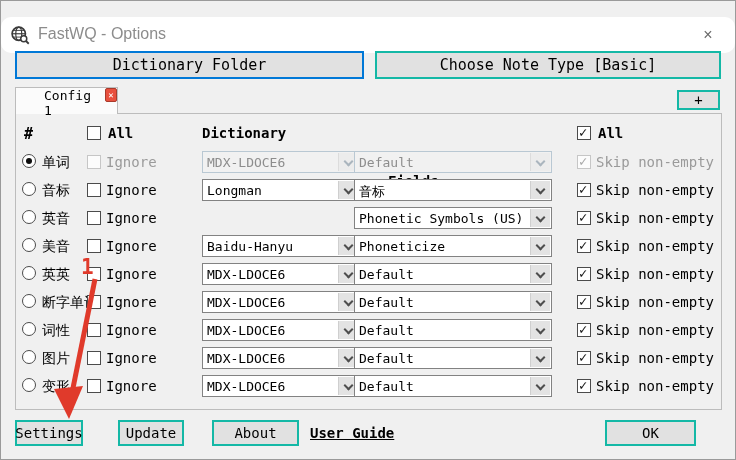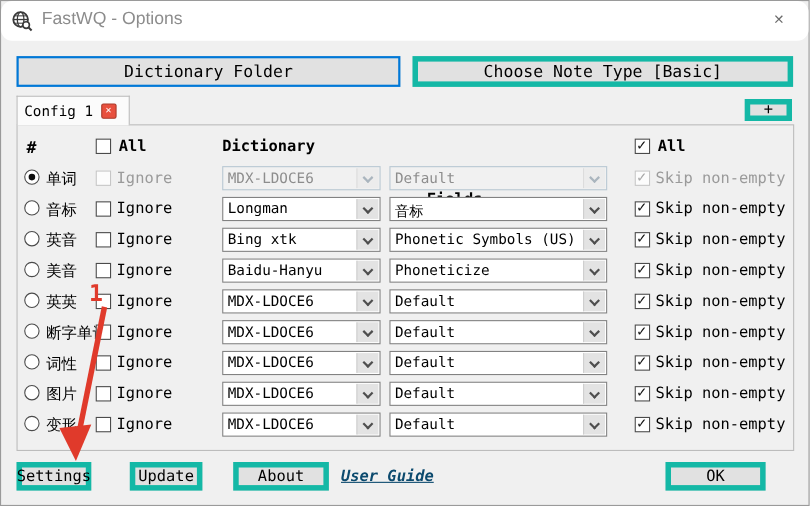--- a/index.html
+++ b/index.html
@@ -6,30 +6,30 @@
   html,body { width:736px; height:460px; }
   body {
     position: relative;
     background: #f0f0f0;
     font-family: "DejaVu Sans Mono", "Liberation Mono", monospace;
     border: 1px solid #9a9a9a;
     overflow: hidden;
     color:#000;
   }
   
-  .titlebar { position:absolute; left:0; top:0; width:734px; height:36px; background:#ffffff;border-radius:10px; }
+  .titlebar { position:absolute; left:0; top:16px; width:734px; height:36px; background:#ffffff;border-radius:10px; }
   .app-icon { position:absolute; left:9px; top:8px; width:20px; height:20px; }
   .title-text { position:absolute; left:37px; top:8px; font-family:"Liberation Sans",sans-serif; font-size:16px; color:#8c8c8c; }
   .close-btn { position:absolute; right:12px; top:6px; width:30px; height:24px; text-align:center; line-height:24px; color:#6b6b6b; font-size:16px; font-family:"Liberation Sans",sans-serif; cursor:default; }
   
-  .btn { position:absolute; background:#e1e1e1; border:5px solid #14b8a6; display:flex; align-items:center; justify-content:center; font-size:15px; font-family:inherit; }
+  .btn { position:absolute; background:#e1e1e1; border:2px solid #14b8a6; display:flex; align-items:center; justify-content:center; font-size:15px; font-family:inherit; }
   #btn-dict { left:14px; top:50px; width:349px; height:28px; border:2px solid #0078d7; }
   #btn-note { left:374px; top:50px; width:346px; height:28px; }
   
-  .tab { position:absolute; left:14px; top:86px; width:103px; height:27px; background:#fbfbfb; border:1px solid #bcbcbc; border-bottom:none; z-index:2; display:flex; align-items:center; padding-left:6px; font-size:13px; }
+  .tab { position:absolute; left:14px; top:86px; width:103px; height:27px; background:#fbfbfb; border:1px solid #bcbcbc; border-bottom:none; z-index:2; display:flex; align-items:flex-start; padding-left:28px; font-size:13px; }
   .tab-close { margin-left:7px; width:14px; height:14px; background:#e8503e; border:1px solid #a93a2b; border-radius:2px; color:#fff; font-size:9px; line-height:12px; text-align:center; font-weight:bold; }
   #btn-plus { left:676px; top:89px; width:43px; height:20px; font-size:14px; }
   
   .frame { position:absolute; left:14px; top:112px; width:707px; height:297px; border:1px solid #bcbcbc; z-index:1; }
   .hdr { position:absolute; left:0; top:9px; width:100%; height:22px; font-weight:bold; }
   .hdr span { position:absolute; top:2px; font-size:14px; }
   .row { position:absolute; left:0; width:100%; height:26px;text-align:right; }
   .lbl { position:absolute; top:4px; font-size:14px; white-space:nowrap; }
   .gray { color:#9a9a9a; }
   
@@ -41,21 +41,21 @@
   .radio.on::after { content:""; position:absolute; left:3px; top:3px; width:6px; height:6px; border-radius:50%; background:#0d0d0d; }
   
   .combo { position:absolute; top:1px; height:22px; background:#fff; border:1px solid #828282; }
   .combo .txt { position:absolute; left:4px; top:3px; font-size:13px; white-space:nowrap; }
   .combo .arrow { position:absolute; right:1px; top:1px; bottom:1px; width:20px; background:#e3e3e3; border-left:1px solid #cfcfcf; }
   .chev { position:absolute; left:6px; top:5px; width:7px; height:7px; border-right:2px solid #4e4e4e; border-bottom:2px solid #4e4e4e; transform:rotate(45deg); }
   .combo.dis { background:#f1f1f1; border-color:#b9c8d3; }
   .combo.dis .txt { color:#8d8d8d; }
   .combo.dis .arrow { background:#ececec; border-left-color:#dcdcdc; }
   .combo.dis .chev { border-color:#aab5be; }
-  .d1 { left:186px; width:144px; }
+  .d1 { left:186px; width:158px; }
   .d2 { left:338px; width:198px; }
   .c-ig { left:71px; top:5px; }
   .c-sk { left:561px; top:5px; }
   .l-ig { left:90px; }
   .l-sk { left:580px; }
   .l-zh { left:26px; }
   
   .f-btn { height:26px; top:419px; font-size:14px; }
   #btn-settings { left:14px; width:68px; }
   #btn-update { left:117px; width:66px; }
@@ -143,26 +143,20 @@
     </div>
     <span class="cb sk-cb c-sk checked"></span>
     <span class="lbl l-sk dimmable">Skip non-empty</span>
   </div>
 
   <div class="row" style="top:92px">
     <span class="radio"></span>
     <span class="lbl l-zh">英音</span>
     <span class="cb ig-cb c-ig"></span>
     <span class="lbl l-ig dimmable">Ignore</span>
-    <div class="combo d1">
-      <span class="txt">Bing xtk</span>
-      <span class="arrow">
-          <span class="chev"></span>
-        </span>
-    </div>
     <div class="combo d2">
       <span class="txt">Phonetic Symbols (US)</span>
       <span class="arrow">
           <span class="chev"></span>
         </span>
     </div>
     <span class="cb sk-cb c-sk checked"></span>
     <span class="lbl l-sk dimmable">Skip non-empty</span>
   </div>
 
@@ -289,20 +283,20 @@
         </span>
     </div>
     <span class="cb sk-cb c-sk checked"></span>
     <span class="lbl l-sk dimmable">Skip non-empty</span>
   </div>
 </div>
 
 <div class="btn f-btn" id="btn-settings">Settings</div>
 <div class="btn f-btn" id="btn-update">Update</div>
 <div class="btn f-btn" id="btn-about">About</div>
-<span class="link" id="link-guide" style="color: #0c4a6e; font-style: italic;">User Guide</span>
+<span class="link" id="link-guide" style="color: #000000;">User Guide</span>
 <div class="btn f-btn" id="btn-ok">OK</div>
 
 <span class="step-num" id="step-num" style="color: rgb(224, 58, 43);">1</span>
 <svg class="arrow-overlay" viewBox="0 0 70 152">
   <line id="arrow-shaft" x1="54" y1="6" x2="31" y2="120" stroke="#e03a2b" stroke-width="5"></line>
   <polygon id="arrow-head" points="13,116 42,113 28,146" fill="#e03a2b"></polygon>
 </svg>
 
 </body></html>

